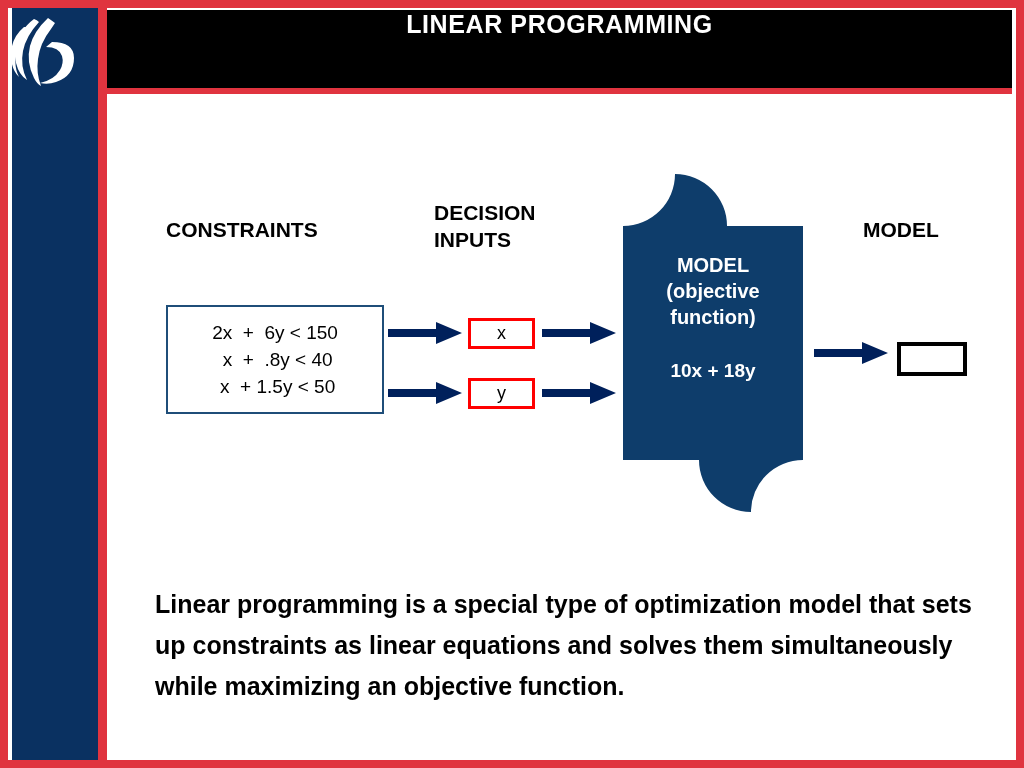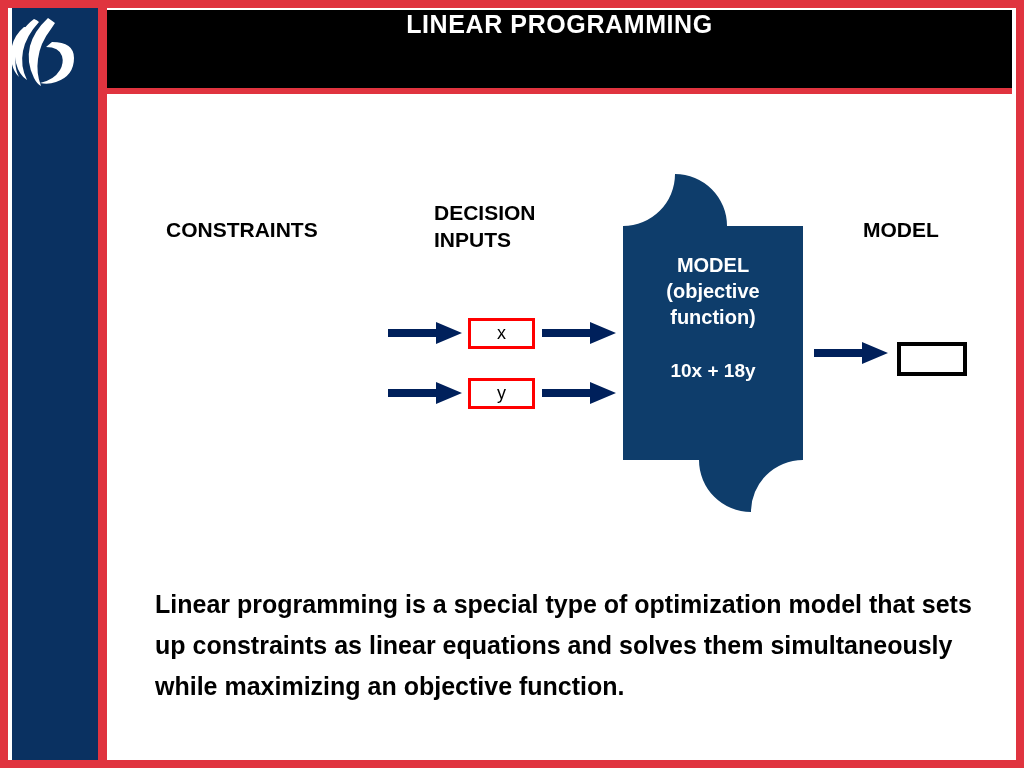--- a/index.html
+++ b/index.html
@@ -237,20 +237,25 @@
   </div>
   <div id="title-underline"></div>
 
   <div id="canvas">
 
     <div class="col-label" id="label-constraints">CONSTRAINTS</div>
     <div class="col-label" id="label-decision">DECISION
 INPUTS</div>
     <div class="col-label" id="label-output">MODEL</div>
 
+    <div id="constraints-box">
+      <div class="constraint-line">2x  +  6y &lt; 150</div>
+      <div class="constraint-line"> x  +  .8y &lt; 40</div>
+      <div class="constraint-line"> x  + 1.5y &lt; 50</div>
+    </div>
 
     <div class="arrow" id="arrow-c-x">
       <svg viewBox="0 0 74 22" width="74" height="22" preserveAspectRatio="none" aria-hidden="true">
         <polygon points="0,7 48,7 48,0 74,11 48,22 48,15 0,15" fill="#00205B"></polygon>
       </svg>
     </div>
     <div class="arrow" id="arrow-c-y">
       <svg viewBox="0 0 74 22" width="74" height="22" preserveAspectRatio="none" aria-hidden="true">
         <polygon points="0,7 48,7 48,0 74,11 48,22 48,15 0,15" fill="#00205B"></polygon>
       </svg>

